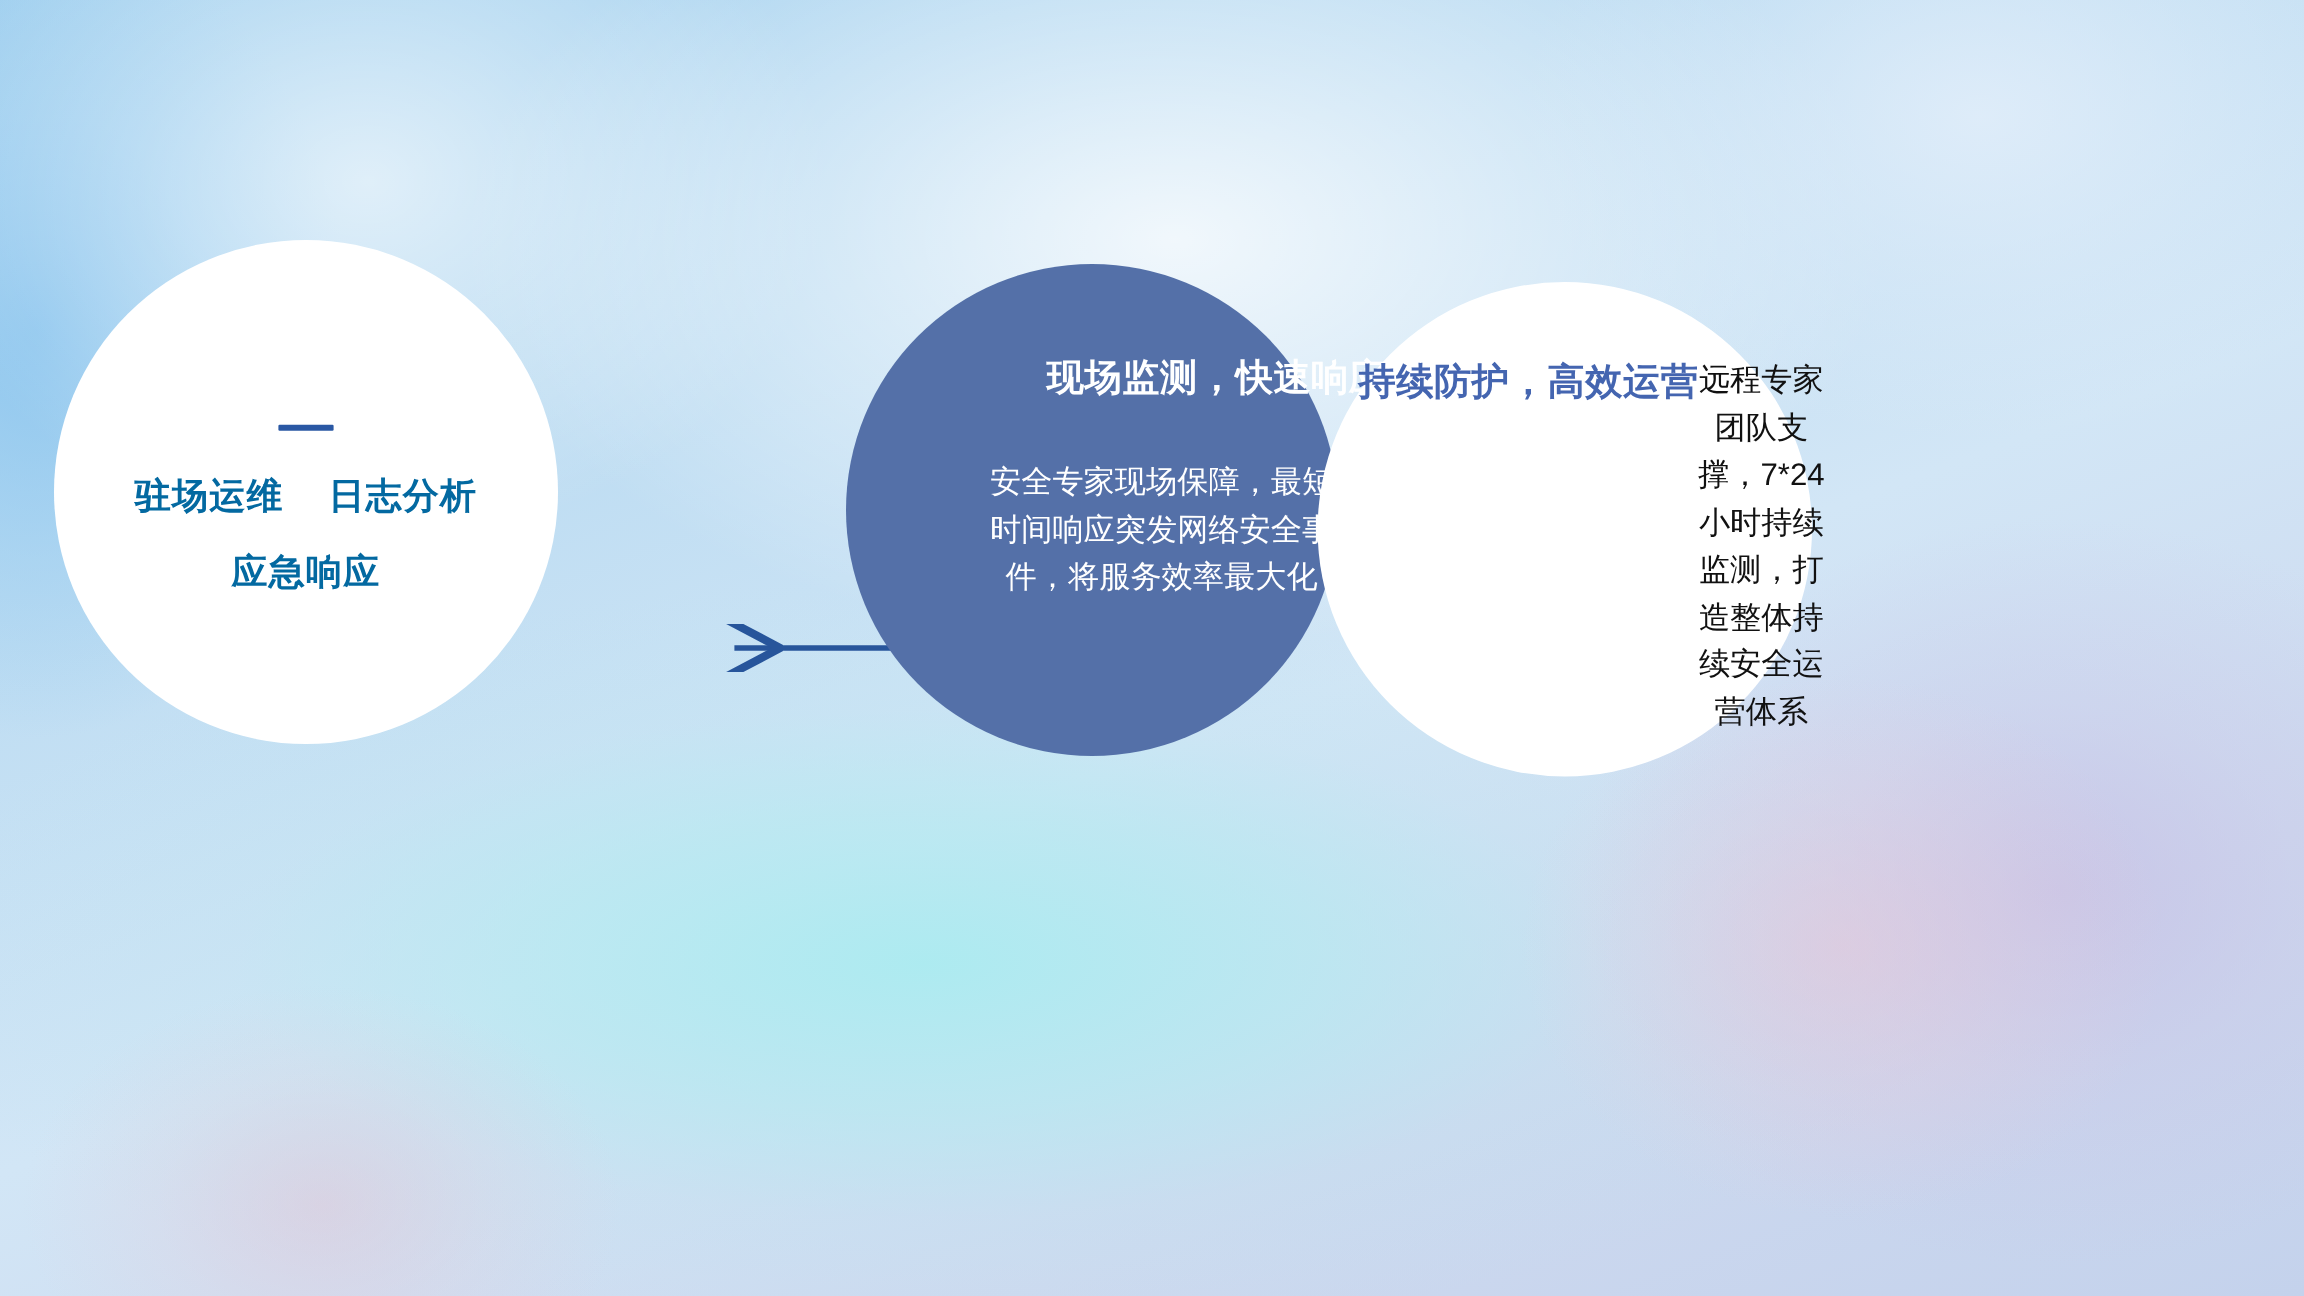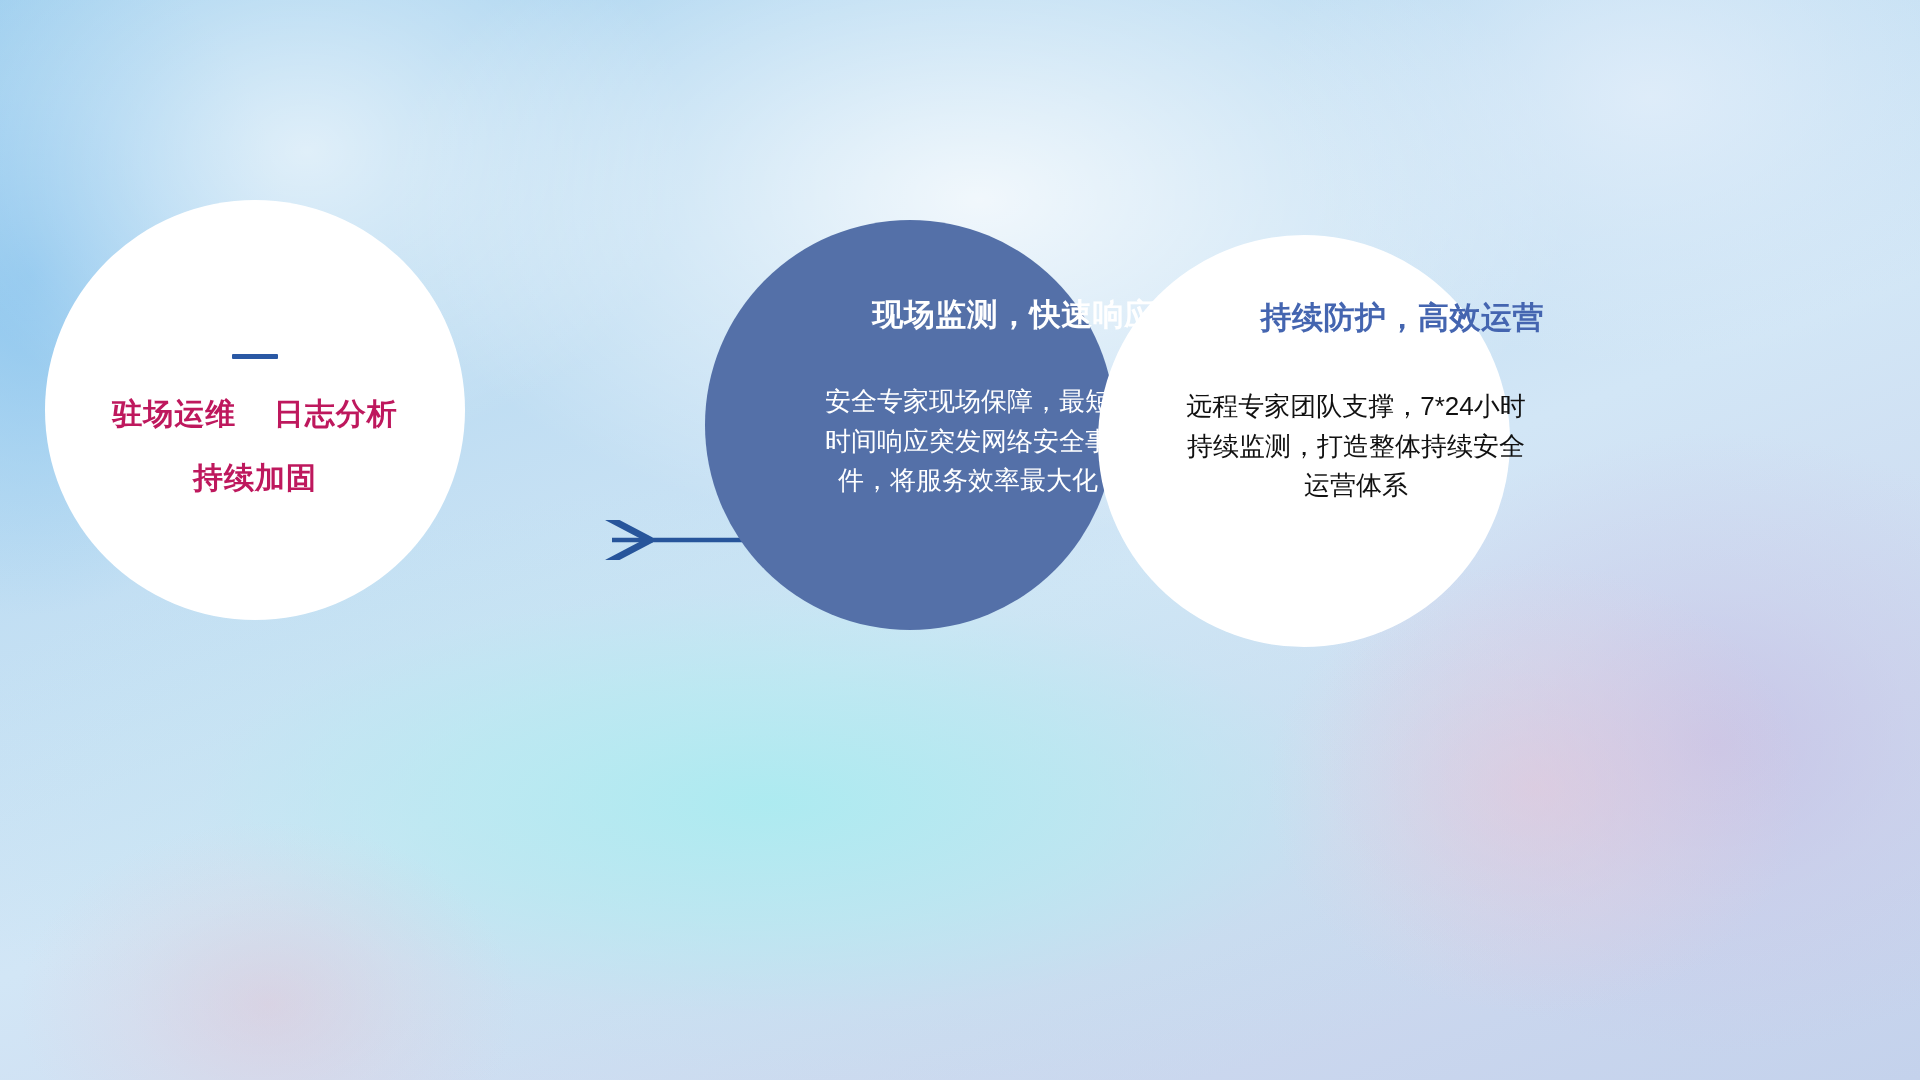--- a/index.html
+++ b/index.html
@@ -173,21 +173,21 @@
   .left-divider {
     width: 46px;
     height: 5px;
     background: #2a58a4;
     border-radius: 1px;
     margin-bottom: 40px;
   }
   .left-line {
     font-size: 30px;
     font-weight: bold;
-    color: #be185d;
+    color: #0369a1;
     letter-spacing: 1px;
     line-height: 1.0;
     margin-bottom: 34px;
     white-space: pre;
     text-align: right;
   }
   .left-line:last-child {
     margin-bottom: 0;
   }
 
@@ -227,22 +227,21 @@
   }
 
   
   .right-content {
     position: absolute;
     left: 0;
     top: 0;
     width: 100%;
     height: 100%;
     display: flex;
-    flex-direction: column;
-    align-items: flex-end;
+    align-items: flex-start;
     justify-content: flex-start;
     padding-top: 62px;
     box-sizing: border-box;
   }
   .right-heading {
     font-size: 31px;
     font-weight: bold;
     color: #4465b0;
     letter-spacing: 0.5px;
     white-space: nowrap;
@@ -292,21 +291,21 @@
         <path d="M 10,0.5 L 0.5,5.5 L 10,10.5" fill="none" stroke="#27559b" stroke-width="1.5" stroke-linecap="round" stroke-linejoin="round"></path>
       </marker>
     </defs>
     <line x1="276" y1="20" x2="16" y2="20" stroke="#27559b" stroke-width="4.5" marker-end="url(#arrowhead-left)"></line>
   </svg>
 
   <div class="circle circle-white" id="circle-left">
     <div class="left-content">
       <div class="left-divider"></div>
       <div class="left-line">驻场运维    日志分析</div>
-      <div class="left-line">持续加固</div>
+      <div class="left-line">应急响应</div>
     </div>
   </div>
 
   <div class="circle circle-blue" id="circle-middle">
     <div class="mid-content">
       <div class="mid-heading">现场监测，快速响应</div>
       <div class="mid-body">安全专家现场保障，最短时间响应突发网络安全事件，将服务效率最大化</div>
     </div>
   </div>
 

